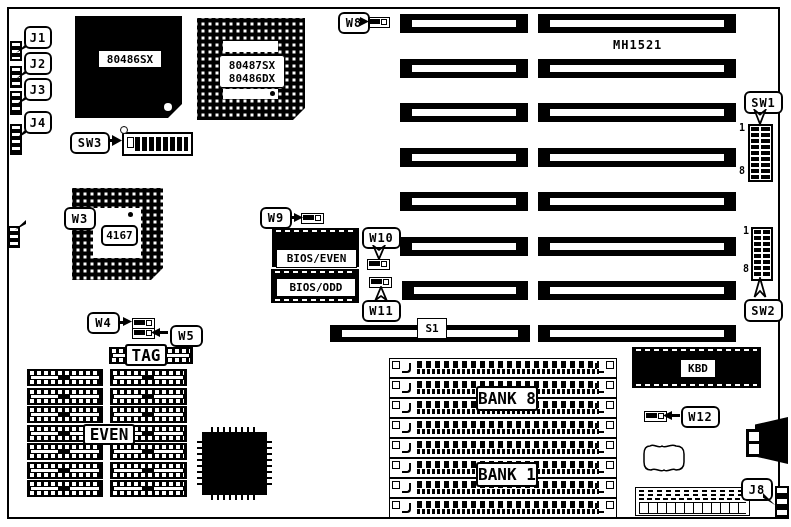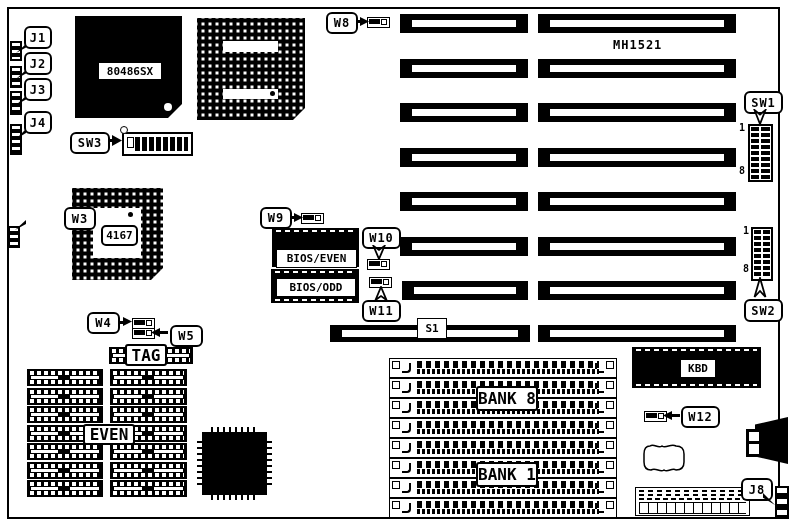--- a/index.html
+++ b/index.html
@@ -127,41 +127,45 @@
   <div class="abs callout" style="left:24px;top:78px;width:24px;height:19px;">J3</div>
   <div class="abs tri dl" style="left:16px;top:96px;width:10px;height:9px;"></div>
   <div class="abs callout" style="left:24px;top:111px;width:24px;height:19px;">J4</div>
   <div class="abs tri dl" style="left:16px;top:129px;width:10px;height:10px;"></div>
   <div class="abs callout" style="left:24px;top:207px;width:28px;height:19px;margin-left:40px;">W3</div>
   <div class="abs tri dl" style="left:15px;top:220px;width:11px;height:10px;"></div>
 
   <div class="abs cpu" style="left:75px;top:16px;width:107px;height:102px;">
     <div class="dot-w" style="left:89px;top:87px;width:8px;height:8px;"></div>
   </div>
-  <div class="abs lbl" style="left:98px;top:62px;width:62px;height:16px;">80486SX</div>
+  <div class="abs lbl" style="left:98px;top:50px;width:62px;height:16px;">80486SX</div>
 
   <div class="abs pga" style="left:197px;top:18px;width:108px;height:102px;"></div>
   <div class="abs" style="left:223px;top:41px;width:55px;height:11px;background:#fff;z-index:4;"></div>
+  <div class="abs lbl" style="left:219px;top:55px;width:64px;height:31px;flex-direction:column;line-height:13px;border-radius:3px;">
+    <span>80487SX</span>
+    <span>80486DX</span>
+  </div>
   <div class="abs" style="left:223px;top:89px;width:55px;height:10px;background:#fff;z-index:4;">
     <div class="dot-b" style="right:3px;top:2px;width:5px;height:5px;"></div>
   </div>
 
   <div class="abs callout" style="left:70px;top:132px;width:36px;height:18px;">SW3</div>
   <div class="abs line" style="left:104px;top:139px;width:12px;"></div>
   <div class="abs tri r" style="left:112px;top:135px;width:10px;height:11px;"></div>
   <div class="abs dipsw-h" style="left:122px;top:132px;width:67px;height:20px;"></div>
   <div class="abs" style="left:120px;top:126px;width:6px;height:6px;border:1px solid #000;border-radius:50%;background:#fff;z-index:5;"></div>
 
   <div class="abs pga" style="left:72px;top:188px;width:91px;height:92px;"></div>
   <div class="abs" style="left:93px;top:208px;width:48px;height:50px;background:#fff;z-index:3;">
     <div class="dot-b" style="right:8px;top:4px;width:5px;height:5px;"></div>
   </div>
   <div class="abs lbl lbl2" style="left:101px;top:225px;width:33px;height:17px;border-radius:5px;font-size:11px;text-align:center;">4167</div>
 
-  <div class="abs callout" style="left:326px;top:12px;width:28px;height:18px;">W8</div>
+  <div class="abs callout" style="left:338px;top:12px;width:28px;height:18px;">W8</div>
   <div class="abs line" style="left:352px;top:20px;width:12px;"></div>
   <div class="abs tri r" style="left:360px;top:17px;width:9px;height:9px;"></div>
   <div class="abs jmp" style="left:367px;top:17px;"></div>
 
   <div class="abs callout" style="left:260px;top:207px;width:28px;height:18px;">W9</div>
   <div class="abs line" style="left:286px;top:216px;width:12px;"></div>
   <div class="abs tri r" style="left:294px;top:213px;width:9px;height:9px;"></div>
   <div class="abs jmp" style="left:301px;top:213px;"></div>
 
   <div class="abs bios" style="left:272px;top:228px;width:87px;height:39px;"></div>

